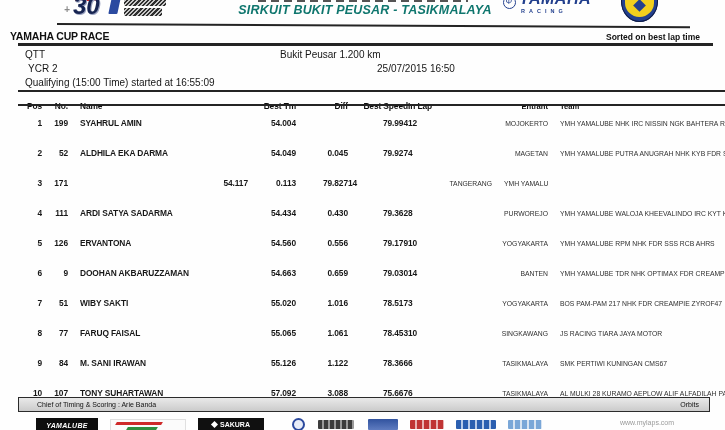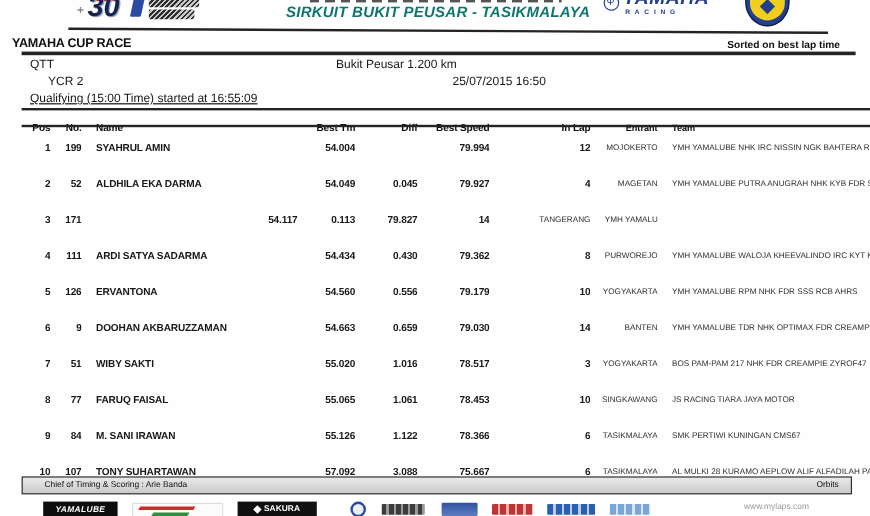--- a/index.html
+++ b/index.html
@@ -53,36 +53,36 @@
   .shield { left:621px; top:-8px; width:37px; height:30px; background:#23408e;
     border-radius:5px 5px 55% 55%/5px 5px 75% 75%; box-shadow:inset 0 0 0 1px #101c45; }
   .shield .inner { position:absolute; left:4px; top:4px; right:4px; bottom:5px; background:#f2cf1d;
     border-radius:3px 3px 55% 55%/3px 3px 75% 75%; }
   .shield .gem { position:absolute; left:14px; top:9px; width:9px; height:9px; background:#23408e; transform:rotate(45deg); }
 
   
   .info { font-size:10px; color:#161616; white-space:nowrap; }
   .i-qtt   { left:25px;  top:49px; }
   .i-track { left:280px; top:49px; width:240px; }
-  .i-class { left:40px;  top:63px; }
+  .i-class { left:28px;  top:63px; }
   .i-dt    { left:280px; top:63px; width:272px; text-align:center; }
-  .i-note  { left:25px;  top:77px;text-decoration:underline; }
+  .i-note  { left:25px;  top:77px; }
 
   
   .tl-top { left:18px; top:90px;  width:707px; height:1.5px; }
   .tl-mid { left:18px; top:104px; width:707px; height:1.5px; }
   .thead  { left:0; top:91px; width:725px; height:13px; }
   .rows   { left:0; top:108px; width:725px; }
   .row {
     display:grid; grid-template-columns:42px 26px 180px 48px 52px 60px 84px 56px 1fr;
     height:30px; align-items:center; width:725px;
   }
   .c { white-space:nowrap; overflow:hidden; line-height:13px; }
   .pos,.no,.bt,.diff,.bs { text-align:right; }
-  .inlap { text-align:right; }
+  .inlap { text-align:left; }
   .entrant { text-align:right; }
   .name,.team { text-align:left; padding-left:12px; }
   .pos,.no,.name,.bt,.diff,.bs,.inlap { font-weight:bold; font-size:8.4px; color:#181818; letter-spacing:-.1px; }
   .entrant,.team { font-size:6.8px; color:#2e2e2e; }
   .thead .c { font-weight:bold; font-size:8.4px; color:#0d0d0d; }
   .thead .entrant,.thead .team { font-size:7.6px; }
 
   
   .footer-bar {
     left:18px; top:397px; width:692px; height:15px; box-sizing:border-box;

